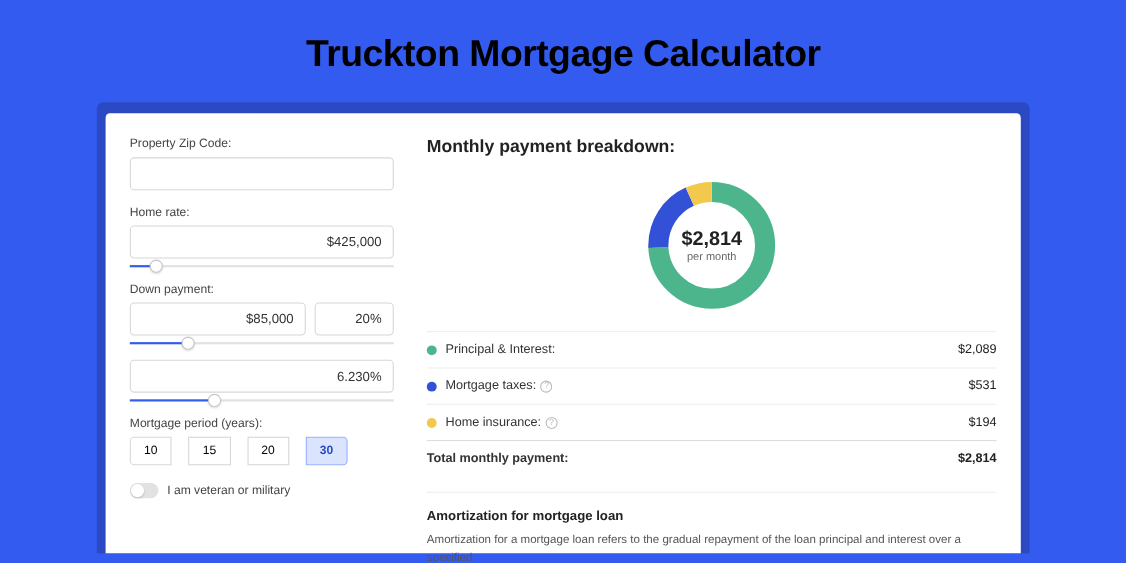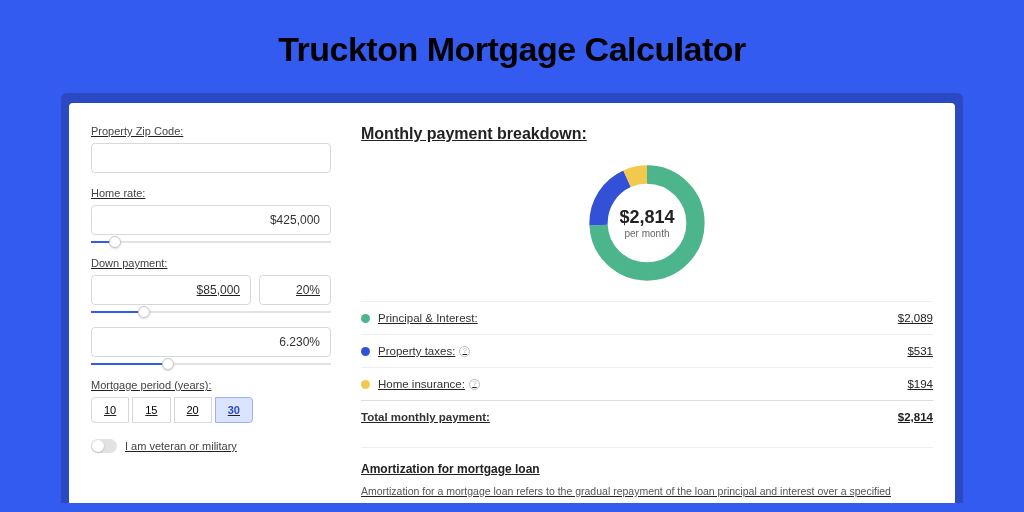--- a/index.html
+++ b/index.html
@@ -14,24 +14,23 @@
   .page-title {
     text-align: center;
     color: #000000;
     font-size: 34px;
     font-weight: 700;
     padding: 30px 0 24px;
     letter-spacing: -0.5px;
   }
   .panel-wrap {
     background: #2b49c3;
-    margin: 0 61px;
+    margin: 0 88px;
     padding: 10px 8px 0 8px;
     border-radius: 6px 6px 0 0;
-    text-decoration: underline;
   }
   .panel {
     background: #fff;
     border-radius: 4px 4px 0 0;
     display: flex;
     padding: 22px 22px 0 22px;
     gap: 30px;
     height: 400px;
   }
   .col-left { width: 240px; flex: 0 0 240px; }
@@ -64,21 +63,21 @@
     top: -5px;
     left: var(--p,10%);
     width: 12px; height: 12px;
     background: #fff;
     border: 1px solid #c8c8c8;
     border-radius: 50%;
     transform: translateX(-50%);
     box-shadow: 0 1px 2px rgba(0,0,0,.15);
   }
 
-  .period-row { display:flex; gap:4px; }
+  .period-row { display:flex; gap:16px; }
   .period-btn {
     font-size: 11px;
     padding: 6px 12px;
     border: 1px solid #d8d8d8;
     background:#fff;
     cursor:pointer;
     margin-right:-1px;
   }
   .period-btn:first-child { border-radius:4px 0 0 4px; }
   .period-btn:last-child { border-radius:0 4px 4px 0; }
@@ -206,21 +205,21 @@
       </div>
 
       <div class="line">
         <span class="dot" style="background:#4db58b"></span>
         <span class="label">Principal &amp; Interest:</span>
         <span class="val">$2,089</span>
       </div>
       <div class="line">
         <span class="dot" style="background:#3351d6"></span>
         <span class="label">
-          <span>Property taxes:</span>
+          <span>Mortgage taxes:</span>
           <span class="info-icon">?</span>
         </span>
         <span class="val">$531</span>
       </div>
       <div class="line">
         <span class="dot" style="background:#f2c94c"></span>
         <span class="label">
           <span>Home insurance:</span>
           <span class="info-icon">?</span>
         </span>

